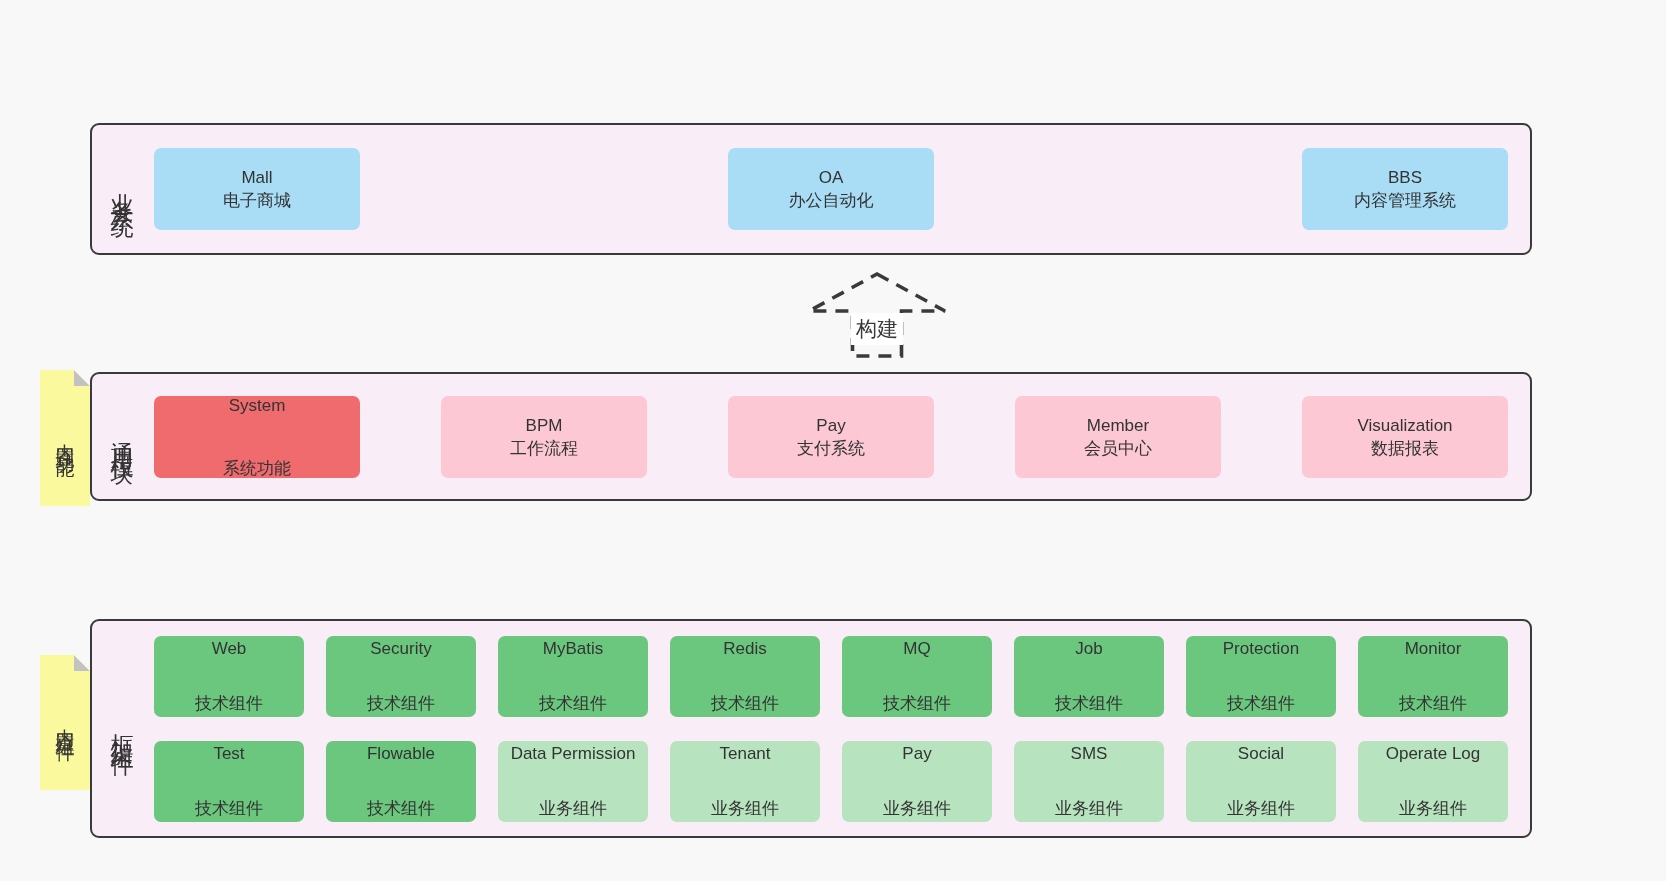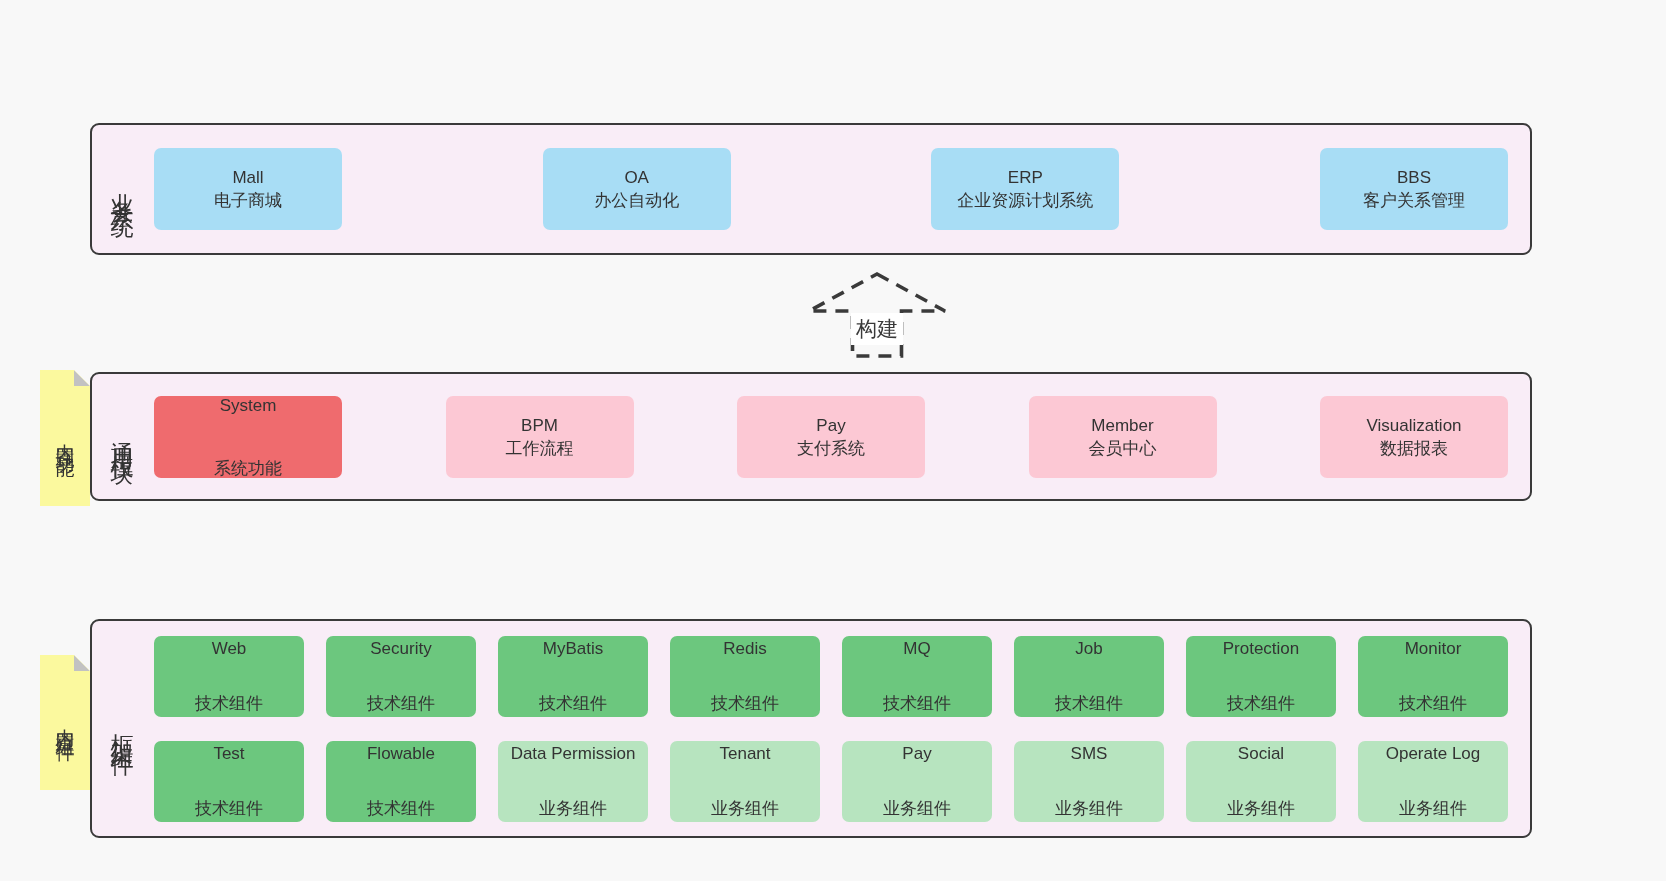--- a/index.html
+++ b/index.html
@@ -78,21 +78,21 @@
     display: flex;
     flex-direction: column;
     align-items: center;
     justify-content: center;
     text-align: center;
     font-size: 17px;
     line-height: 23px;
     color: var(--text);
     padding: 4px 10px;
   }
-  .box.w190 { width: 188px; height: 82px; }
+  .box.w190 { width: 206px; height: 82px; }
   .box.w150 { width: 150px; height: 81px; gap: 32px; }
   .box.blue   { background: var(--blue); }
   .box.red    { background: var(--red); gap: 40px; }
   .box.pink   { background: var(--pink); }
   .box.gdark  { background: var(--greenDark); }
   .box.glight { background: var(--greenLight); }
   
   .arrow {
     position: absolute;
     width: 142px;
@@ -160,26 +160,22 @@
     <div class="layer-body">
       <div class="box w190 blue">
         <div>Mall</div>
         <div>电子商城</div>
       </div>
       <div class="box w190 blue">
         <div>OA</div>
         <div>办公自动化</div>
       </div>
       <div class="box w190 blue">
-        <div>ERP</div>
-        <div>企业资源计划系统</div>
-      </div>
-      <div class="box w190 blue">
         <div>BBS</div>
-        <div>客户关系管理</div>
+        <div>内容管理系统</div>
       </div>
     </div>
   </section>
 
   <div class="arrow a1">
     <svg viewBox="0 0 142 88" aria-hidden="true">
       <polygon points="71,3 139,40 95.5,40 95.5,85 46.5,85 46.5,40 3,40"></polygon>
     </svg>
     <span class="arrow-label">构建</span>
   </div>

